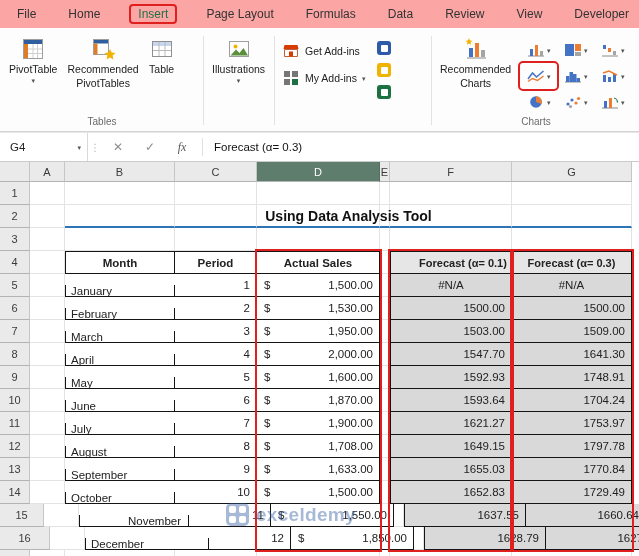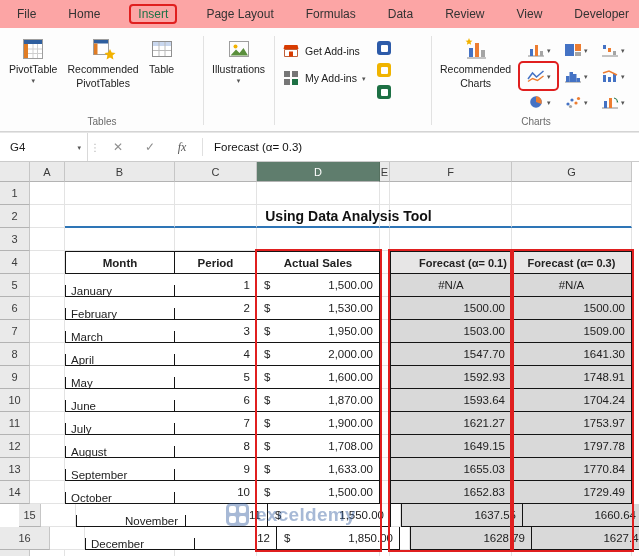--- a/index.html
+++ b/index.html
@@ -472,36 +472,36 @@
       <div class="gcell cell tb right" style="width: 82px;">10</div>
       <div class="gcell cell tb acct" style="width: 123px;">
         <span>$</span>
         <span>1,500.00</span>
       </div>
       <div class="gcell cell" style="width: 10px;"></div>
       <div class="gcell cell tb gray right bl" style="width: 122px;">1652.83</div>
       <div class="gcell cell tb gray right" style="width: 120px;">1729.49</div>
     </div>
     <div class="grow">
-      <div class="gcell rhead" style="width: 22px; margin-left: 19px;">15</div>
+      <div class="gcell rhead" style="width: 44px;">15</div>
       <div class="gcell cell" style="width: 35px;"></div>
       <div class="gcell cell tb left bl" style="width: 110px; padding-left: 48px;">November</div>
       <div class="gcell cell tb right" style="width: 82px;">11</div>
       <div class="gcell cell tb acct" style="width: 123px;">
         <span>$</span>
         <span>1,550.00</span>
       </div>
       <div class="gcell cell" style="width: 10px;"></div>
       <div class="gcell cell tb gray right bl" style="width: 122px;">1637.55</div>
       <div class="gcell cell tb gray right" style="width: 120px;">1660.64</div>
     </div>
     <div class="grow">
       <div class="gcell rhead" style="width: 50px;">16</div>
       <div class="gcell cell" style="width: 35px;"></div>
-      <div class="gcell cell tb left bl" style="width: 110px;">December</div>
+      <div class="gcell cell tb left bl" style="width: 124px;">December</div>
       <div class="gcell cell tb right" style="width: 82px;">12</div>
       <div class="gcell cell tb acct" style="width: 123px;">
         <span>$</span>
         <span>1,850.00</span>
       </div>
       <div class="gcell cell" style="width: 10px;"></div>
       <div class="gcell cell tb gray right bl" style="width: 122px;">1628.79</div>
       <div class="gcell cell tb gray right" style="width: 120px;">1627.45</div>
     </div>
     <div class="grow">

